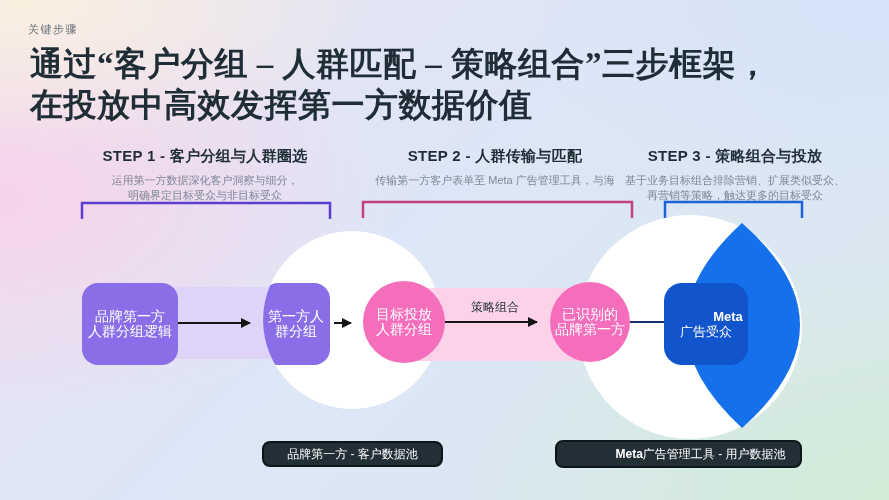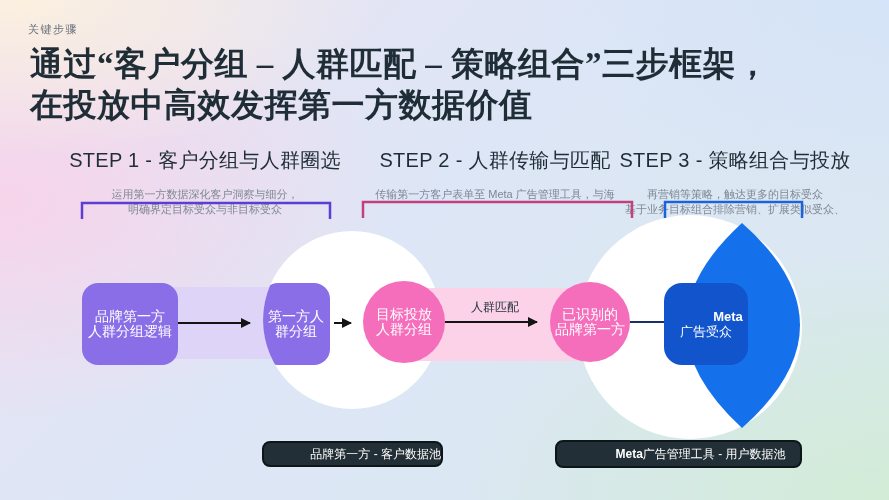--- a/index.html
+++ b/index.html
@@ -9,38 +9,38 @@
     background:
       radial-gradient(90% 70% at 2% 0%, #fbf0df 0%, rgba(251,240,223,0) 45%),
       radial-gradient(80% 80% at 0% 40%, rgba(247,211,234,0.95) 0%, rgba(247,211,234,0) 55%),
       radial-gradient(90% 90% at 100% 100%, rgba(209,236,213,0.95) 0%, rgba(209,236,213,0) 55%),
       radial-gradient(70% 70% at 100% 0%, rgba(212,227,248,0.9) 0%, rgba(212,227,248,0) 60%),
       linear-gradient(135deg, #ece2f2 0%, #dde6f6 45%, #d9e8ef 100%);
   }
   .eyebrow{position:absolute;left:28px;top:22px;font-size:11px;letter-spacing:1.5px;color:#66707c;}
   .title{position:absolute;left:30px;top:44px;font-size:33px;line-height:41px;font-weight:600;color:#1f2d36;letter-spacing:0.5px;font-family:Liberation Serif, serif;}
   .step{position:absolute;text-align:center;}
-  .step .h{font-size:20px;font-weight:400;color:#1f2d36;margin:0 0 13px;letter-spacing:0.3px;}
+  .step .h{font-size:15px;font-weight:700;color:#1f2d36;margin:0 0 7px;letter-spacing:0.3px;}
   .step .d{font-size:11px;color:#7e8795;margin:0;line-height:14.5px;}
   .step1{left:68px;top:147px;width:274px;}
   .step2{left:352px;top:147px;width:286px;}
   .step3{left:603px;top:147px;width:264px;}
   svg.canvas{position:absolute;left:0;top:0;}
   .node{position:absolute;display:flex;align-items:center;justify-content:center;text-align:center;
         color:#fff;font-size:14px;line-height:15.5px;}
   .n1{left:82px;top:283px;width:96px;height:82px;}
   .n2{left:262px;top:283px;width:68px;height:82px;}
   .n3{left:363px;top:281px;width:82px;height:82px;}
   .n4{left:549px;top:282px;width:82px;height:80px;}
   .n5{left:664px;top:283px;width:84px;height:82px;font-size:13px;}
   .bold{font-weight:700;padding-left:44px;}
   .transfer{position:absolute;left:445px;top:299px;width:100px;text-align:center;font-size:12px;color:#1f2d36;}
   .pill{position:absolute;background:#232f36;border:2px solid #0d1519;border-radius:8px;color:#fff;
         font-size:12px;display:flex;align-items:center;justify-content:center;box-sizing:border-box;}
-  .pill1{left:262px;top:441px;width:181px;height:26px;justify-content:flex-end;}
+  .pill1{left:262px;top:441px;width:181px;height:26px;}
   .pill2{left:555px;top:440px;width:247px;height:28px;}
 </style>
 </head>
 <body>
 
 <div class="stage">
 
   <div class="eyebrow">关键步骤</div>
 
   <div class="title">
@@ -54,22 +54,22 @@
     <p class="d">明确界定目标受众与非目标受众</p>
   </div>
 
   <div class="step step2">
     <div class="h">STEP 2 - 人群传输与匹配</div>
     <p class="d">传输第一方客户表单至 Meta 广告管理工具，与海</p>
   </div>
 
   <div class="step step3">
     <div class="h">STEP 3 - 策略组合与投放</div>
+    <p class="d">基于业务目标组合排除营销、扩展类似受众、</p>
     <p class="d">再营销等策略，触达更多的目标受众</p>
-    <p class="d">基于业务目标组合排除营销、扩展类似受众、</p>
   </div>
 
   <svg class="canvas" width="889" height="500" viewBox="0 0 889 500">
     <defs>
       <clipPath id="circA">
           <circle cx="352" cy="320" r="89"></circle>
         </clipPath>
       <marker id="arrowhead" markerUnits="userSpaceOnUse" markerWidth="11" markerHeight="10" refX="9" refY="5" orient="auto">
         <path d="M0,0 L10,5 L0,10 Z" fill="#141414"></path>
       </marker>
@@ -131,21 +131,21 @@
       <span style="display:block">品牌第一方</span>
     </div>
   </div>
 
   <div class="node n5">
     <div>
       <span class="bold">Meta</span><span>广告受众</span>
     </div>
   </div>
 
-  <div class="transfer">人群匹配</div>
+  <div class="transfer">策略组合</div>
 
   <div class="pill pill1">
     <span>品牌第一方 - 客户数据池</span>
   </div>
   <div class="pill pill2">
     <span class="bold">Meta</span>
       <span> 广告管理工具 - 用户数据池</span>
   </div>
 
 </div>

